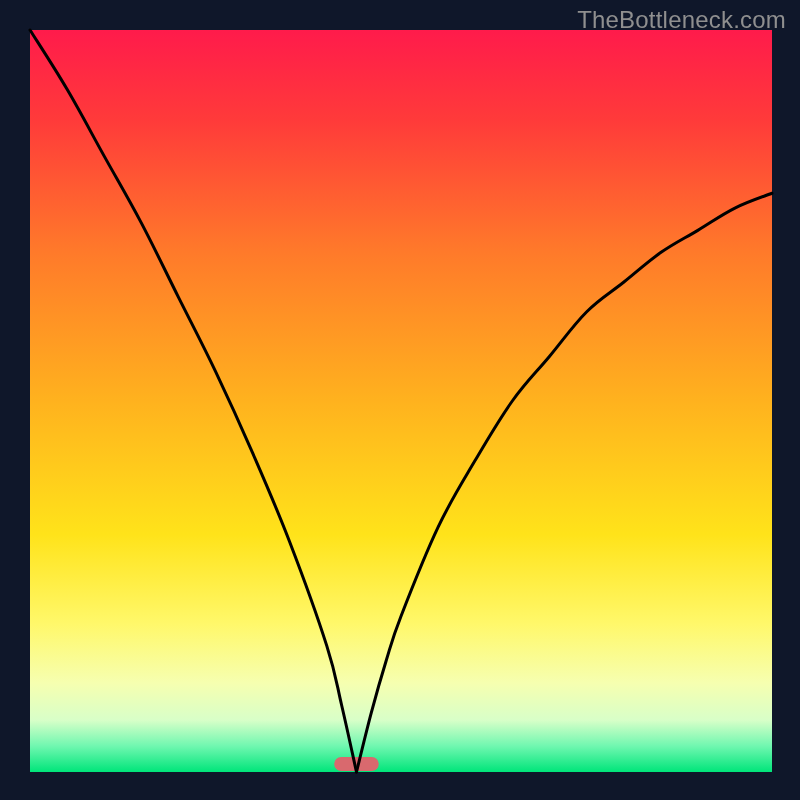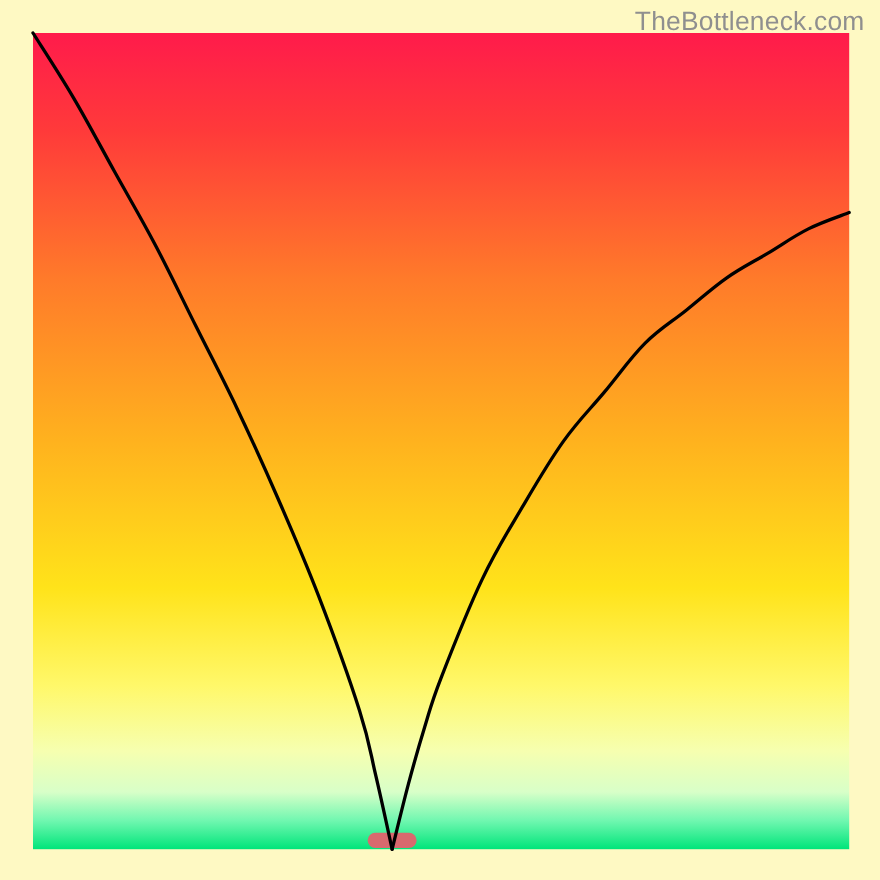--- a/index.html
+++ b/index.html
@@ -8,21 +8,21 @@
     width: 800px;
     height: 800px;
     overflow: hidden;
     background: #000;
     font-family: Arial, Helvetica, sans-serif;
   }
   .frame {
     position: relative;
     width: 800px;
     height: 800px;
-    background: #fef9c3;
+    background: #0f172a;
   }
   .watermark {
     position: absolute;
     top: 6px;
     right: 14px;
     font-size: 24px;
     color: #8f8f8f;
     font-weight: 500;
     letter-spacing: 0.2px;
     z-index: 5;

